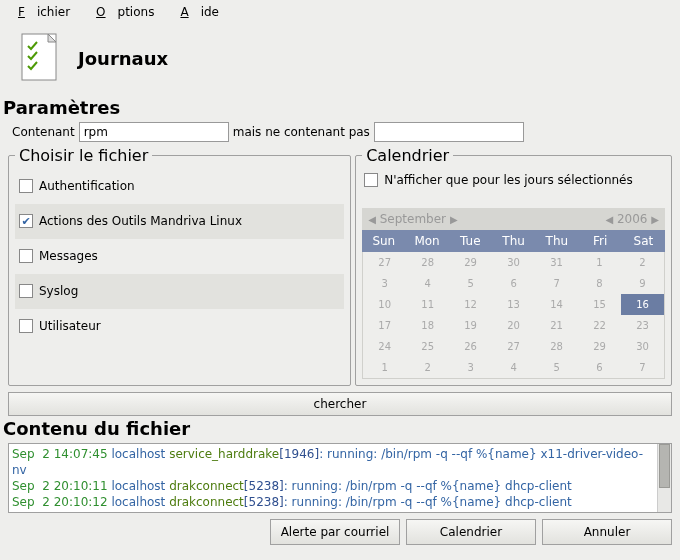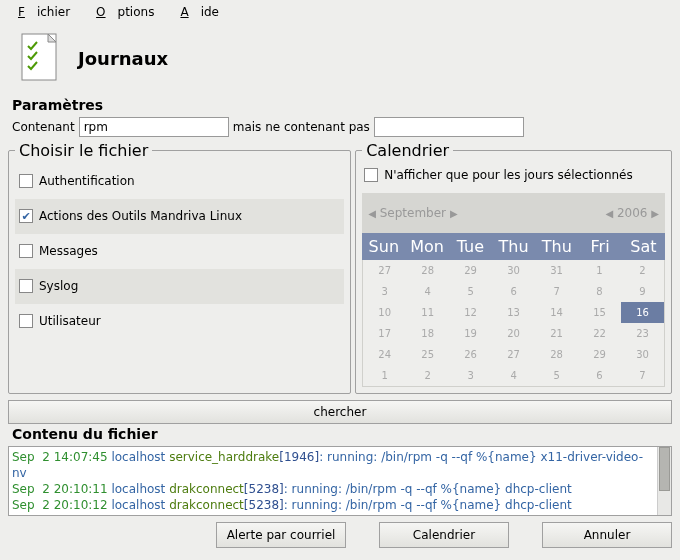--- a/index.html
+++ b/index.html
@@ -6,62 +6,62 @@
 body { background: #eeeeec; color: #000; width: 680px; height: 560px; overflow: hidden; }
 
 .menubar { display: flex; gap: 2px; padding: 3px 6px; background: #eeeeec; }
 .menubar span { padding: 2px 6px; }
 .menubar .ul { text-decoration: underline; }
 
 .header { display: flex; align-items: center; gap: 16px; padding: 8px 16px 12px; }
 .header svg { width: 46px; height: 50px; }
 .header h1 { font-size: 18px; font-weight: bold; }
 
-.section-title { font-weight: bold; font-size: 14px; padding: 0 12px 2px; }
+.section-title { font-weight: bold; font-size: 18px; padding: 0 3px 2px; }
 
 .row-inputs { display: flex; align-items: center; gap: 4px; padding: 2px 12px 4px; }
 .row-inputs input { border: 1px solid #999; background: #fff; height: 20px; padding: 1px 4px; width: 150px; }
 
 .panels { display: flex; gap: 4px; padding: 0 8px; }
 
 fieldset { border: 1px solid #a0a0a0; border-radius: 2px; padding: 4px 6px 6px; background: #eeeeec; }
 legend { padding: 0 4px; font-size: 16px; }
 
 .file-group { flex: 1 1 52%; }
 .file-list { display: flex; flex-direction: column; }
 .file-item { display: flex; align-items: center; gap: 6px; padding: 10px 4px; border-bottom: 1px solid transparent; }
 .file-item.alt { background: #e2e2de; }
 .check { width: 14px; height: 14px; border: 1px solid #888; background: #fff; display: inline-flex; align-items: center; justify-content: center; font-size: 11px; color: #3465a4; }
 .check.checked::before { content: "✔"; }
 
 .cal-group { flex: 1 1 48%; }
-.cal-header { display: flex; justify-content: space-between; align-items: flex-start; background: #d6d6d2; color: #999; padding: 13px 6px; font-size: 12px; margin-top: 6px; }
+.cal-header { display: flex; justify-content: space-between; align-items: flex-start; background: #d6d6d2; color: #999; padding: 4px 6px; font-size: 12px; margin-top: 16px; }
 .cal-header .nav { font-size: 10px; color: #999; }
 .cal-days, .cal-row { display: grid; grid-template-columns: repeat(7, 1fr); text-align: center; }
 .cal-days { background: #7a8aad; color: #fff; }
-.cal-days div { padding: 4px 0; font-size: 16px; }
+.cal-days div { padding: 4px 0; font-size: 12px; }
 .cal-row div { padding: 5px 0; color: #aaa; font-size: 10px; }
 .cal-row div.today { background: #6b7da3; color: #fff; }
 .cal-body { background: #eeeeec; border: 1px solid #d0d0cc; border-top: none; }
 
 .search-btn { margin: 6px 8px 2px; border: 1px solid #a0a0a0; background: linear-gradient(#f6f6f4,#e2e2de); text-align: center; padding: 4px; }
 
 .content-box { margin: 2px 8px 0; border: 1px solid #a0a0a0; background: #fff; height: 70px; overflow: hidden; position: relative; font-family: monospace; font-size: 12px; display: flex; }
 .content-inner { padding: 2px 3px; flex: 1; overflow: hidden; line-height: 16px; }
 .log-line { white-space: pre-wrap; }
 .c-date { color: #2f8f2f; }
 .c-host { color: #3465a4; }
 .c-prog { color: #4d7c0f; }
 .c-pid { color: #2f4f8f; }
 .c-msg { color: #3465a4; }
 .scrollbar { width: 14px; background: #e8e8e6; border-left: 1px solid #ccc; position: relative; }
 .scrollbar .thumb { position: absolute; top: 0; left: 1px; right: 1px; height: 44px; background: #b5b5b1; border: 1px solid #9a9a96; }
 
 .footer { display: flex; justify-content: flex-end; gap: 6px; padding: 6px 8px; }
-.footer button { border: 1px solid #a0a0a0; background: linear-gradient(#f6f6f4,#e2e2de); padding: 5px 0; width: 130px; font-size: 12px; margin-left: 27px; }
+.footer button { border: 1px solid #a0a0a0; background: linear-gradient(#f6f6f4,#e2e2de); padding: 5px 0; width: 130px; font-size: 12px; }
 </style>
 </head>
 <body>
 
 <div class="menubar">
   <span><span class="ul">F</span><span>ichier</span></span>
   <span><span class="ul">O</span><span>ptions</span></span>
   <span><span class="ul">A</span><span>ide</span></span>
 </div>
 

